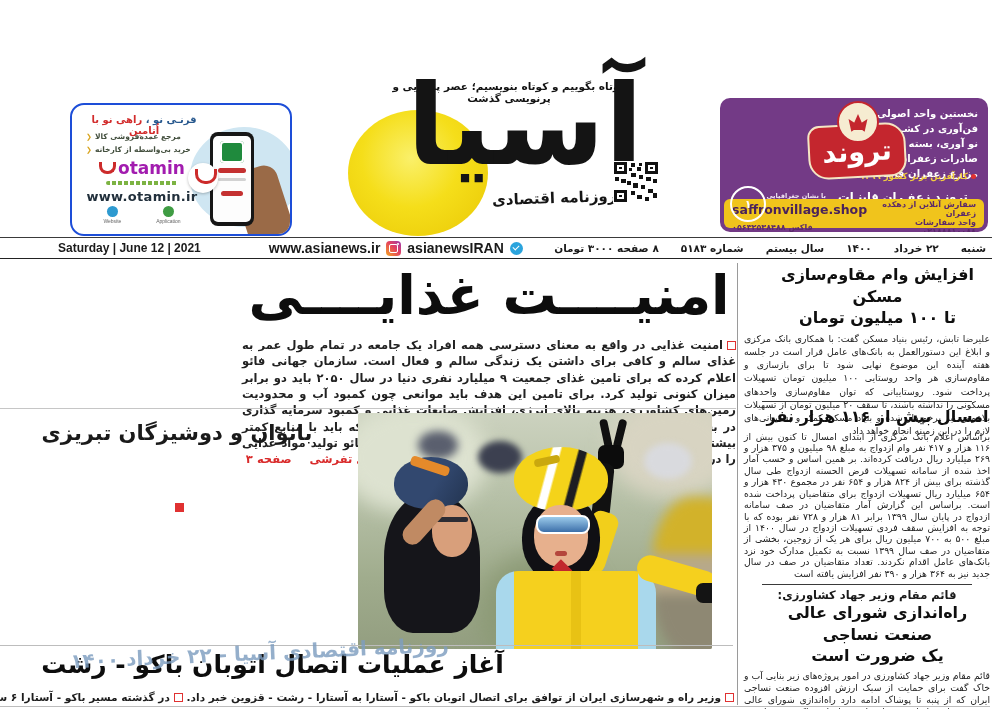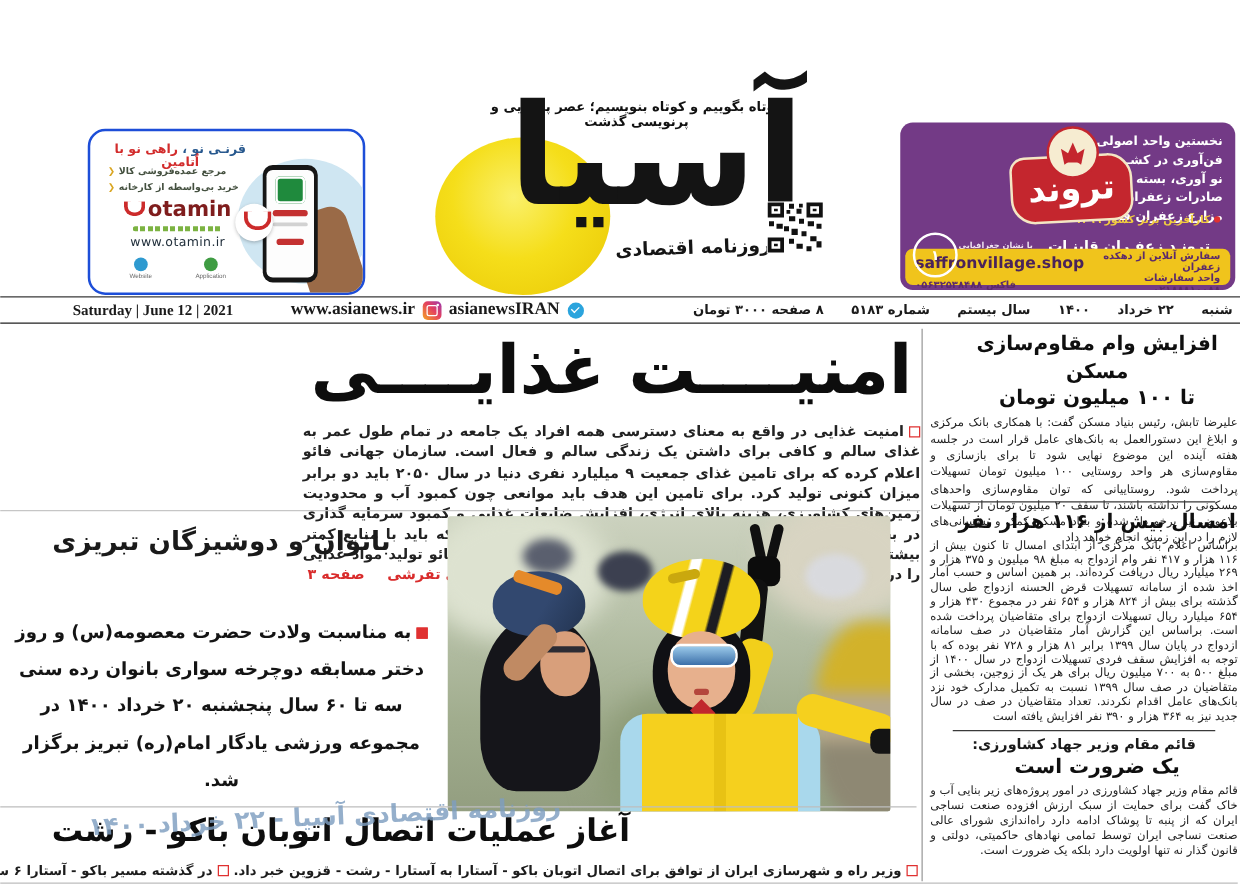--- a/index.html
+++ b/index.html
@@ -1,19 +1,19 @@
 <!DOCTYPE html>
 <html lang="fa"><head>
 <meta charset="utf-8">
 <style>
   html,body{margin:0;padding:0;background:#fff;}
   .page{position:relative;width:992px;height:709px;background:#fff;overflow:hidden;
         font-family:"DejaVu Sans",sans-serif;direction:rtl;color:#1a1a1a;}
   .abs{position:absolute;}
-  .latin{direction:ltr;font-family:Liberation Serif, serif;}
+  .latin{direction:ltr;font-family:Liberation Sans, sans-serif;}
 
   
   .otamin{left:70px;top:103px;width:218px;height:129px;border:2px solid #1d4ed8;border-radius:14px;
           background:#fff;overflow:hidden;}
   .ot-blob{left:118px;top:22px;width:108px;height:100px;border-radius:50%;background:#cfe6f2;}
   .ot-phone{left:138px;top:27px;width:44px;height:94px;background:#161616;border-radius:8px;}
   .ot-screen{left:141px;top:31px;width:38px;height:86px;background:#fdfdfd;border-radius:5px;}
   .ot-appcard{left:148px;top:36px;width:24px;height:22px;background:#1f8a3d;border-radius:4px;
               box-shadow:inset 0 0 0 2px #fff;}
   .ot-bar-red{left:146px;top:63px;width:28px;height:5px;background:#c43131;border-radius:3px;}
@@ -24,27 +24,27 @@
   .ot-thumb{left:163px;top:78px;width:14px;height:30px;background:#8a5c3c;border-radius:8px;transform:rotate(22deg);}
   .ot-badge{left:116px;top:58px;width:30px;height:30px;background:#fff;border-radius:50%;
             box-shadow:0 1px 3px rgba(0,0,0,.25);}
   .ot-badge-mark{left:123px;top:64px;width:16px;height:12px;border:3px solid #cc2b2b;border-top:none;
                  border-radius:0 0 10px 10px;}
   .ot-title{left:6px;top:9px;width:132px;text-align:center;font-size:10px;font-weight:bold;}
   .ot-title .b{color:#27588e;} .ot-title .r{color:#d22c2c;}
   .ot-line{left:14px;width:118px;text-align:left;font-size:7.5px;font-weight:bold;color:#44503f;}
   .ot-line:after{content:"❮";color:#d9a520;margin-right:3px;font-size:7px;}
   .ot-l1{top:27px;} .ot-l2{top:40px;}
-  .ot-logo{left:8px;top:53px;width:124px;text-align:center;font-size:17px;font-weight:bold;color:#7f1d1d;
+  .ot-logo{left:8px;top:53px;width:124px;text-align:center;font-size:17px;font-weight:bold;color:#a21caf;
            direction:ltr;font-family:"DejaVu Sans",sans-serif;}
   .ot-logo .mark{display:inline-block;width:11px;height:9px;border:3px solid #cc2b2b;border-top:none;
                  border-radius:0 0 8px 8px;margin-right:2px;}
   .ot-tag{left:34px;top:76px;width:72px;height:4px;border-radius:2px;
           background:repeating-linear-gradient(90deg,#7cb342 0 4px,#fff 4px 6px);}
-  .ot-url{left:8px;top:84px;width:124px;text-align:center;font-size:10px;font-weight:normal;color:#22303c;
+  .ot-url{left:8px;top:84px;width:124px;text-align:center;font-size:13px;font-weight:bold;color:#22303c;
           letter-spacing:.3px;}
   .ot-icons{left:14px;top:101px;width:112px;display:flex;justify-content:space-around;direction:ltr;}
   .ot-ic{display:flex;flex-direction:column;align-items:center;gap:1px;}
   .ot-dot{width:11px;height:11px;border-radius:50%;}
   .ot-dot.web{background:#2e9ad0;} .ot-dot.app{background:#3f9c43;}
   .ot-ic span{font-size:5px;color:#666;font-family:"Liberation Sans",sans-serif;}
 
   
   .torvand{left:720px;top:98px;width:268px;height:134px;background:#733a86;border-radius:10px;overflow:hidden;}
   .tv-par{right:10px;top:8px;width:142px;color:#fff;font-size:10px;font-weight:bold;line-height:1.5;
@@ -83,21 +83,21 @@
        background:radial-gradient(circle at 45% 38%,#faf06a 0%,#f5de1a 45%,#e9c704 100%);}
   .paper-name{left:360px;top:40px;width:330px;height:180px;text-align:center;font-size:112px;font-weight:bold;
               color:#141414;line-height:170px;letter-spacing:-4px;}
   .paper-type{left:492px;top:189px;font-size:15px;font-weight:bold;color:#151515;transform:rotate(-2deg);}
   .qr{left:613px;top:161px;}
 
   
   .hbar{left:0;top:237px;width:992px;height:22px;border-top:1.5px solid #3a3a3a;border-bottom:1.5px solid #222;
         display:flex;align-items:center;direction:ltr;box-sizing:border-box;background:#fff;z-index:5;}
   .hb-date{margin-left:58px;font-size:12px;font-weight:bold;}
-  .hb-mid{margin-left:46px;display:flex;align-items:center;gap:6px;font-size:14px;font-weight:bold;}
+  .hb-mid{margin-left:68px;display:flex;align-items:center;gap:6px;font-size:14px;font-weight:bold;}
   .ig{width:15px;height:15px;border-radius:4px;position:relative;
       background:linear-gradient(45deg,#f5a623,#e4405f 55%,#9b3ab1);}
   .ig:before{content:"";position:absolute;left:3px;top:3px;width:7px;height:7px;border:1.5px solid #fff;border-radius:2px;}
   .ig:after{content:"";position:absolute;right:2px;top:2px;width:2px;height:2px;background:#fff;border-radius:50%;}
   .check{width:13px;height:13px;border-radius:50%;background:#2ba4dd;position:relative;}
   .check:before{content:"";position:absolute;left:3.5px;top:3px;width:5px;height:3px;border-left:1.8px solid #fff;
                 border-bottom:1.8px solid #fff;transform:rotate(-45deg);}
   .hb-right{margin-left:auto;margin-right:6px;display:flex;direction:rtl;gap:22px;font-size:10.5px;font-weight:bold;}
 
   
@@ -291,21 +291,21 @@
     <span class="lead-byline">دکتر مهدی کریمی تفرشی</span>
     <span class="lead-pref">صفحه ۳</span>
   </div>
   <div class="abs hr1"></div>
   <div class="abs vrule"></div>
 
   <div class="abs cyc-h">
     <div>بانوان و دوشیزگان تبریزی</div>
   </div>
   <div class="abs cyc-body">
-    <span class="sq solid"></span><span>به مناسبت ولادت حضرت معصومه(س) و روز دختر مسابقه دوچرخه سواری بانوان رده سنی سه تا ۶۰ سال پنجشنبه ۲۰ خرداد ۱۴۰۰ در مجموعه ورزشی یادگار امام(ره) تبریز برگزار شد.</span>
+    <span class="sq solid"></span>
   </div>
 
   <div class="abs photo">
     <div class="bk1"></div>
     <div class="bk2"></div>
     <div class="bk3"></div>
     <div class="bh1"></div>
     <div class="bh2"></div>
     <div class="bh3"></div>
     <div class="lw-hijab"></div>
@@ -340,20 +340,21 @@
   <div class="abs rc-div d1"></div>
 
   <div class="abs rc a2">
     <div class="rc-h">امسال بیش از ۱۱۶ هزار نفر</div>
     <div class="rc-b">براساس اعلام بانک مرکزی از ابتدای امسال تا کنون بیش از ۱۱۶ هزار و ۴۱۷ نفر وام ازدواج به مبلغ ۹۸ میلیون و ۳۷۵ هزار و ۲۶۹ میلیارد ریال دریافت کرده‌اند. بر همین اساس و حسب آمار اخذ شده از سامانه تسهیلات قرض الحسنه ازدواج طی سال گذشته برای بیش از ۸۲۴ هزار و ۶۵۴ نفر در مجموع ۴۳۰ هزار و ۶۵۴ میلیارد ریال تسهیلات ازدواج برای متقاضیان پرداخت شده است. براساس این گزارش آمار متقاضیان در صف سامانه ازدواج در پایان سال ۱۳۹۹ برابر ۸۱ هزار و ۷۲۸ نفر بوده که با توجه به افزایش سقف فردی تسهیلات ازدواج در سال ۱۴۰۰ از مبلغ ۵۰۰ به ۷۰۰ میلیون ریال برای هر یک از زوجین، بخشی از متقاضیان در صف سال ۱۳۹۹ نسبت به تکمیل مدارک خود نزد بانک‌های عامل اقدام نکردند. تعداد متقاضیان در صف در سال جدید نیز به ۳۶۴ هزار و ۳۹۰ نفر افزایش یافته است</div>
   </div>
   <div class="abs rc-div d2"></div>
 
   <div class="abs rc a3">
     <div class="kicker">قائم مقام وزیر جهاد کشاورزی:</div>
+    <div class="rc-h">راه‌اندازی شورای عالی صنعت نساجی</div>
     <div class="rc-h">یک ضرورت است</div>
     <div class="rc-b">
       <span>قائم مقام وزیر جهاد کشاورزی در امور پروژه‌های زیر بنایی آب و خاک گفت برای حمایت از سبک ارزش افزوده صنعت نساجی ایران که از پنبه تا پوشاک ادامه دارد راه‌اندازی شورای عالی صنعت نساجی ایران توسط تمامی نهادهای حاکمیتی، دولتی و قانون گذار نه تنها اولویت دارد بلکه یک ضرورت است.</span>
       
     </div>
   </div>
 
   <div class="abs hr2"></div>
   <div class="abs bot-h">آغاز عملیات اتصال اتوبان باکو - رشت</div>
   <div class="abs watermark">روزنامه اقتصادی آسیا - ۲۲ خرداد ۱۴۰۰</div>

